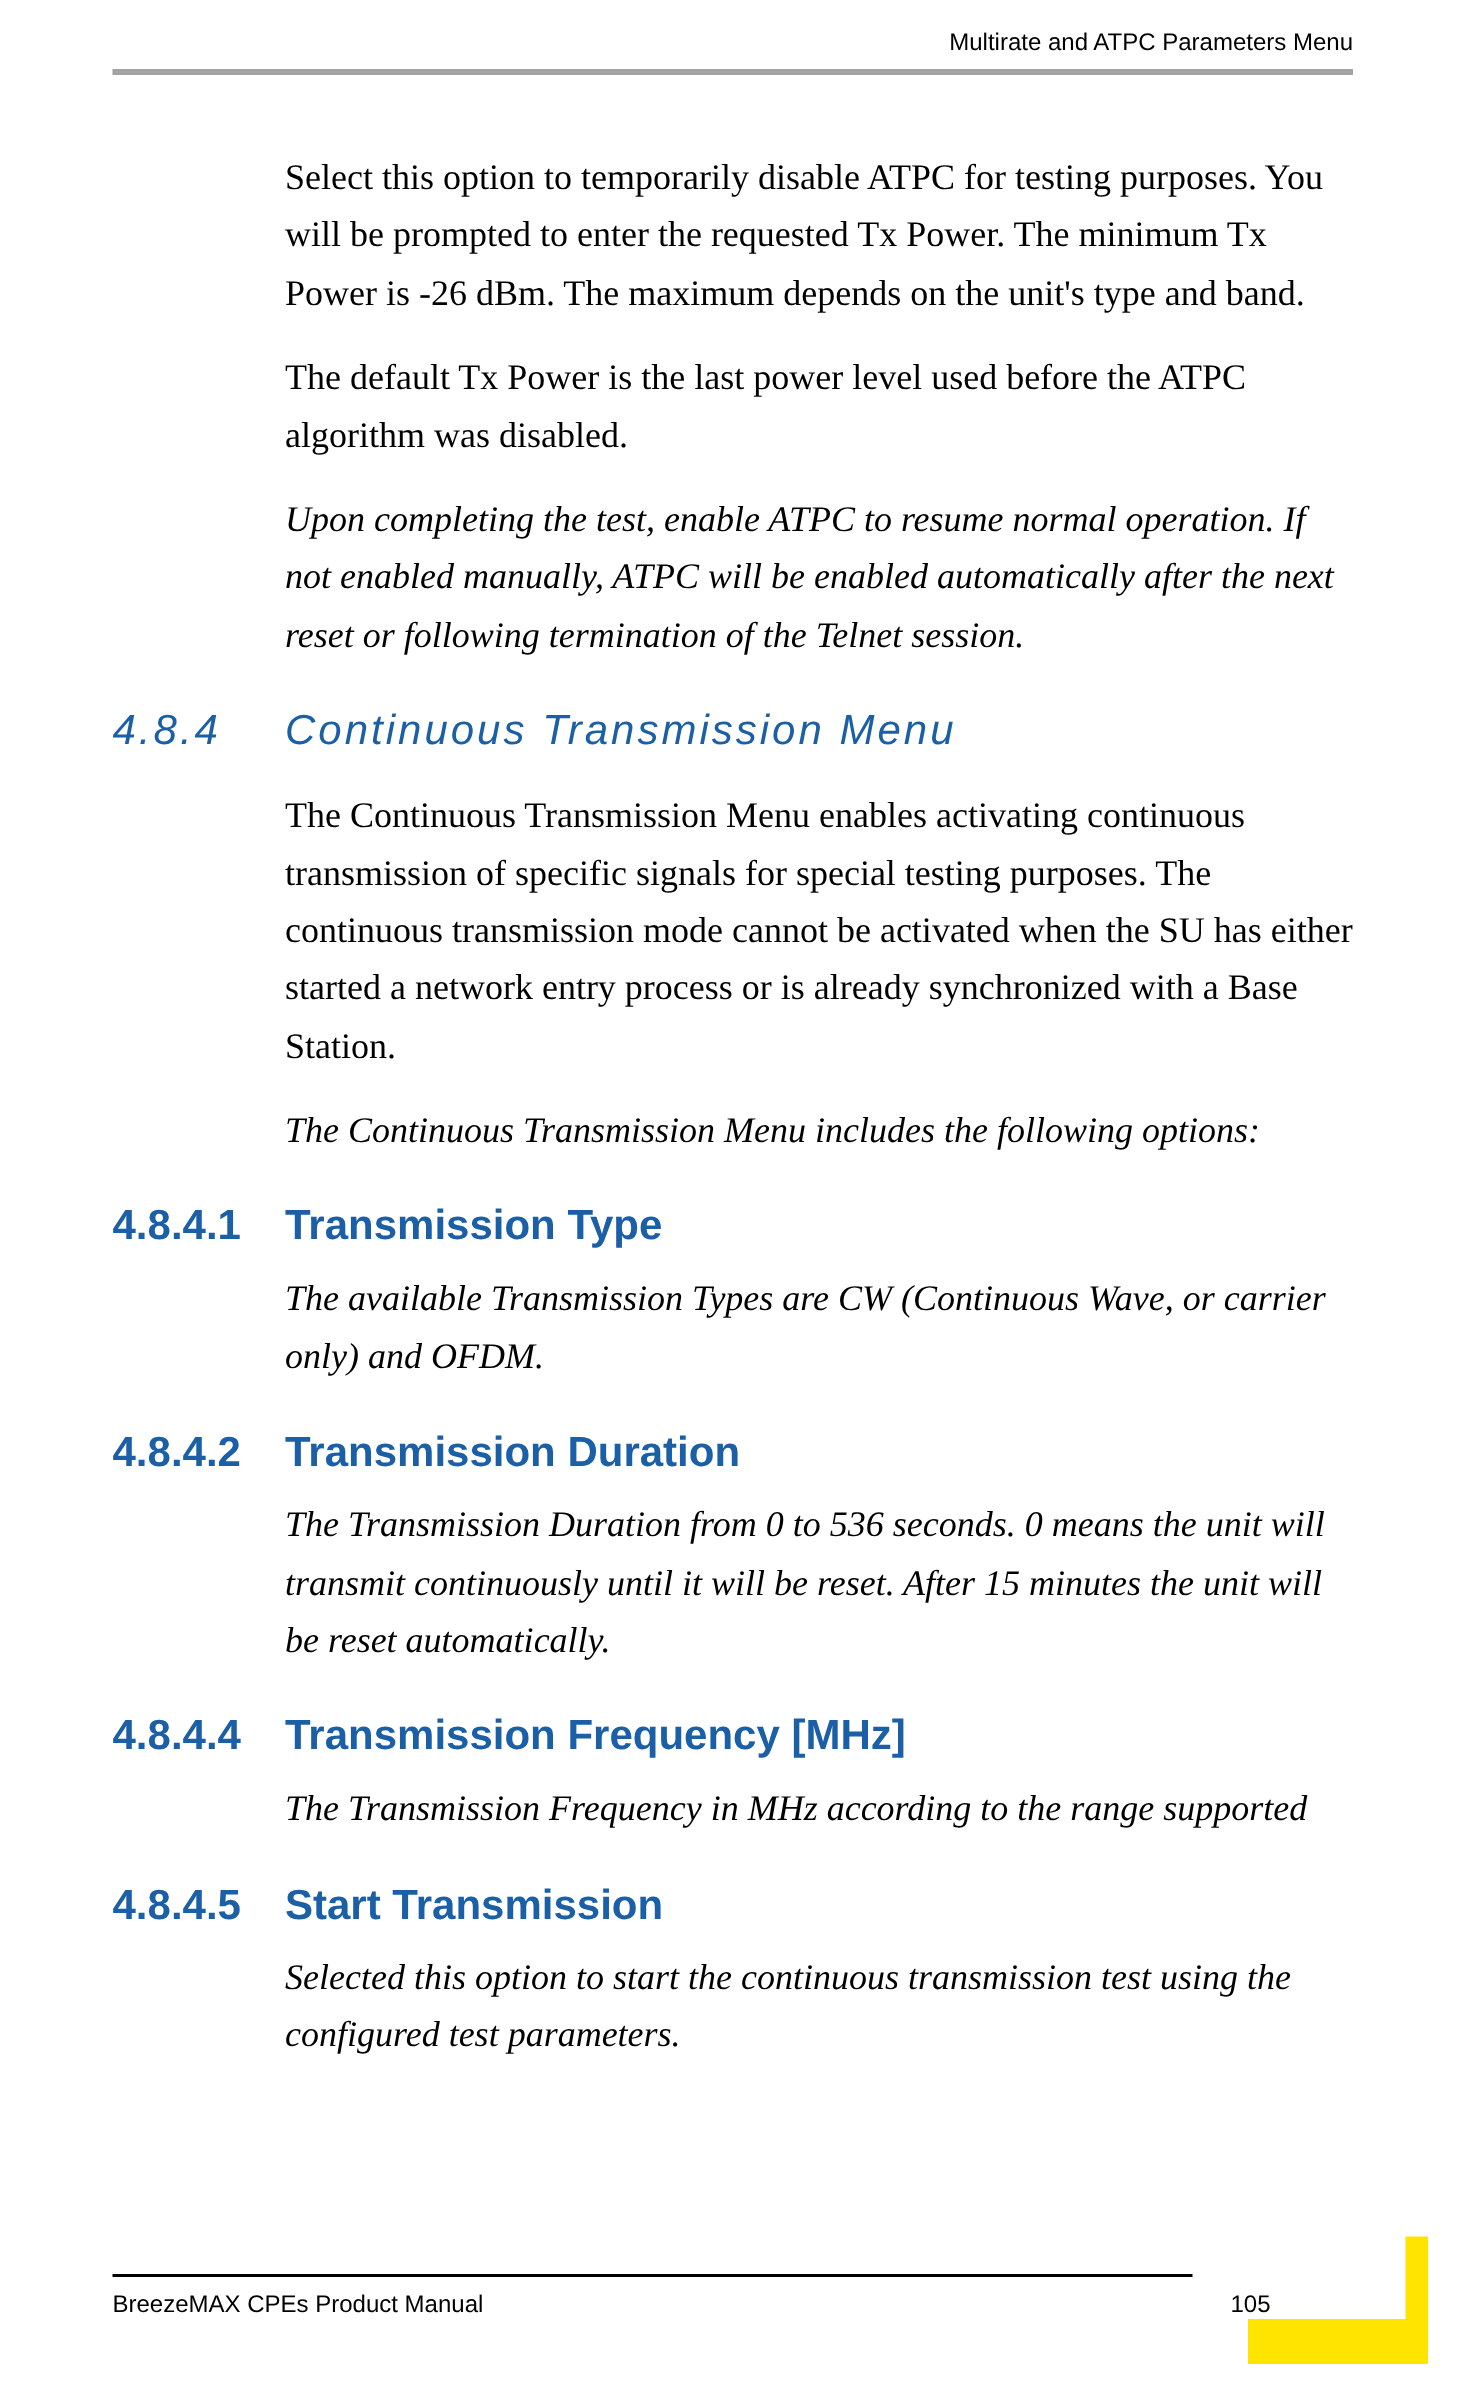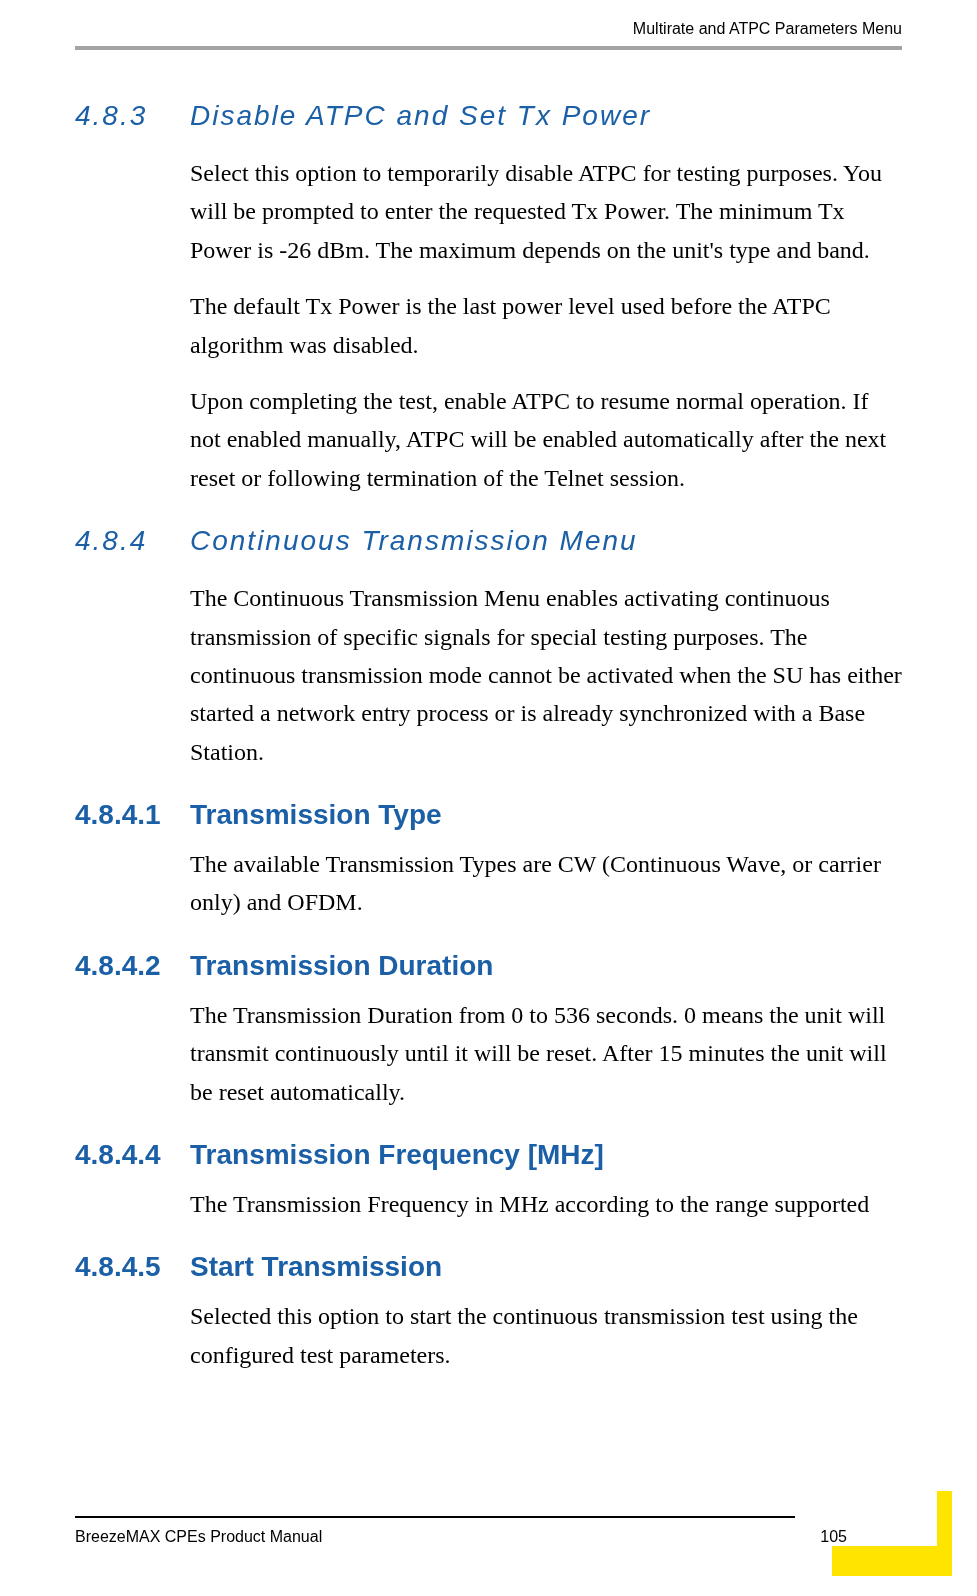--- a/index.html
+++ b/index.html
@@ -61,20 +61,21 @@
     .section-body {
       margin-left: 115px;
     }
     .section-body p {
       font-size: 24px;
       line-height: 1.6;
       margin-bottom: 18px;
     }
     .section-body p:last-child {
       margin-bottom: 0;
+      font-style: italic;
     }
     .footer {
       position: absolute;
       bottom: 50px;
       left: 75px;
       right: 75px;
     }
     .footer-rule {
       border-top: 2px solid #000;
       margin-bottom: 10px;
@@ -112,37 +113,34 @@
   </style>
 </head>
 <body>
 
 <div class="header">
   <span>Multirate and ATPC Parameters Menu</span>
 </div>
 
 <div id="content">
     <div class="section">
-      <div class="section-heading-major">
-        <span class="section-number-major">4.8.3</span>
-        <span>Disable ATPC and Set Tx Power</span>
-      </div>
       <div class="section-body">
         <p>Select this option to temporarily disable ATPC for testing purposes. You will be prompted to enter the requested Tx Power. The minimum Tx Power is -26 dBm. The maximum depends on the unit's type and band.</p>
         <p>The default Tx Power is the last power level used before the ATPC algorithm was disabled.</p>
         <p>Upon completing the test, enable ATPC to resume normal operation. If not enabled manually, ATPC will be enabled automatically after the next reset or following termination of the Telnet session.</p>
       </div>
     </div>
     <div class="section">
       <div class="section-heading-major">
         <span class="section-number-major">4.8.4</span>
         <span>Continuous Transmission Menu</span>
       </div>
       <div class="section-body">
         <p>The Continuous Transmission Menu enables activating continuous transmission of specific signals for special testing purposes. The continuous transmission mode cannot be activated when the SU has either started a network entry process or is already synchronized with a Base Station.</p>
+        <p>The Continuous Transmission Menu includes the following options:</p>
       </div>
     </div>
     <div class="section">
       <div class="section-heading-minor">
         <span class="section-number">4.8.4.1</span>
         <span>Transmission Type</span>
       </div>
       <div class="section-body">
         <p>The available Transmission Types are CW (Continuous Wave, or carrier only) and OFDM.</p>
       </div>

